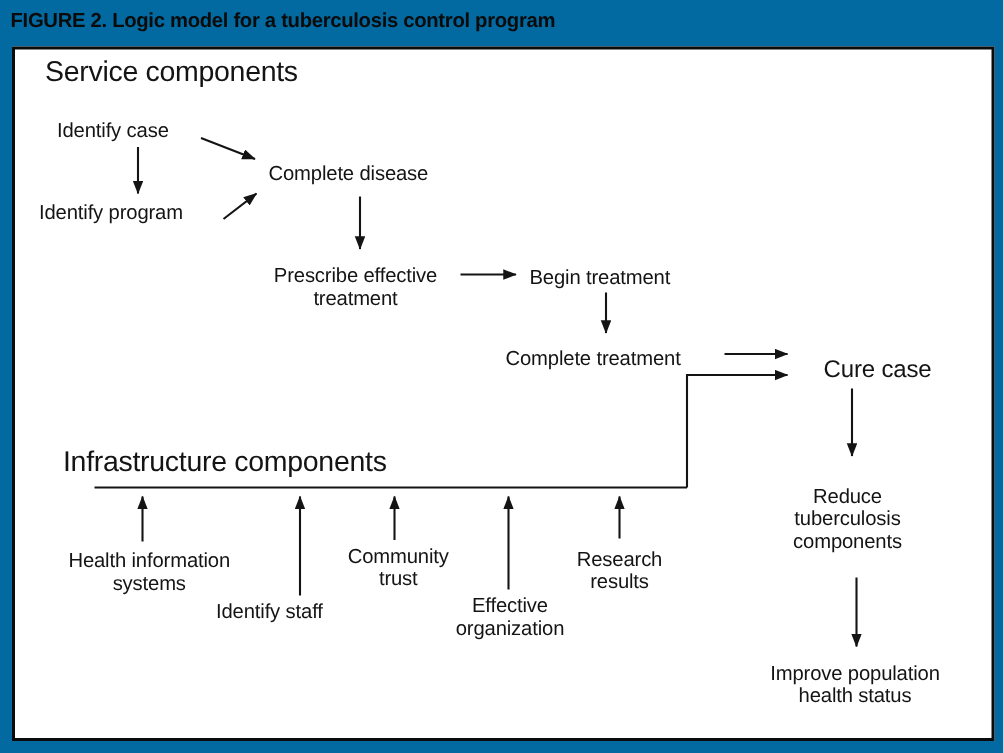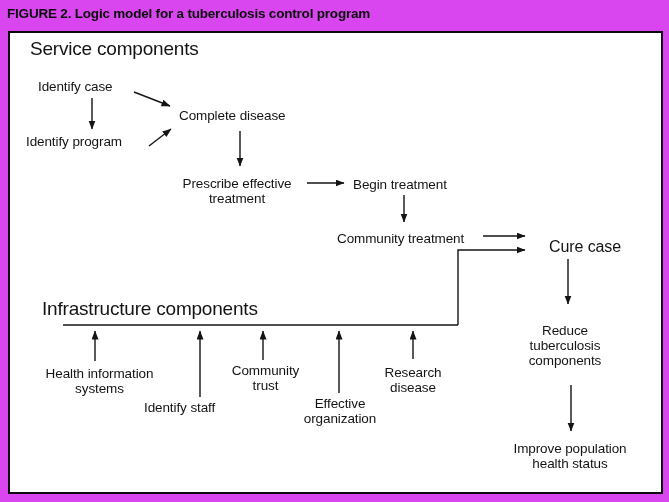--- a/index.html
+++ b/index.html
@@ -1,20 +1,20 @@
 <!DOCTYPE html>
 <html><head>
 <meta charset="utf-8">
 <style>
   html, body { margin: 0; padding: 0; background: #ffffff; }
   .stage {
     position: relative;
     width: 669px;
     height: 502px;
-    background: #d946ef;
+    background: #0369a1;
     font-family: "Liberation Sans", sans-serif;
     color: #111111;
     overflow: hidden;
   }
   .figure-title {
     position: absolute;
     left: 7px;
     top: 6px;
     font-size: 13.5px;
     font-weight: bold;
@@ -102,21 +102,21 @@
 
   <div class="lbl nowrap" style="left:26px; top:134px;">Identify program</div>
 
   <div class="lbl nowrap" style="left:179px; top:108px;">Complete disease</div>
 
   <div class="lbl center" style="left:169px; top:176px; width:136px;">Prescribe effective
 treatment</div>
 
   <div class="lbl nowrap" style="left:353px; top:177px;">Begin treatment</div>
 
-  <div class="lbl nowrap" style="left:337px; top:231px;">Community treatment</div>
+  <div class="lbl nowrap" style="left:337px; top:231px;">Complete treatment</div>
 
   <div class="lbl big" style="left:549px; top:238px;">Cure case</div>
 
   <div class="lbl center" style="left:513px; top:323px; width:104px;">Reduce
 tuberculosis
 components</div>
 
   <div class="lbl center" style="left:495px; top:441px; width:150px;">Improve population
 health status</div>
 
@@ -127,15 +127,15 @@
 
   <div class="lbl nowrap" style="left:144px; top:400px;">Identify staff</div>
 
   <div class="lbl center" style="left:221px; top:363px; width:89px;">Community
 trust</div>
 
   <div class="lbl center" style="left:294px; top:396px; width:92px;">Effective
 organization</div>
 
   <div class="lbl center" style="left:379px; top:365px; width:68px;">Research
-disease</div>
+results</div>
 
 </div>
 
 </body></html>

